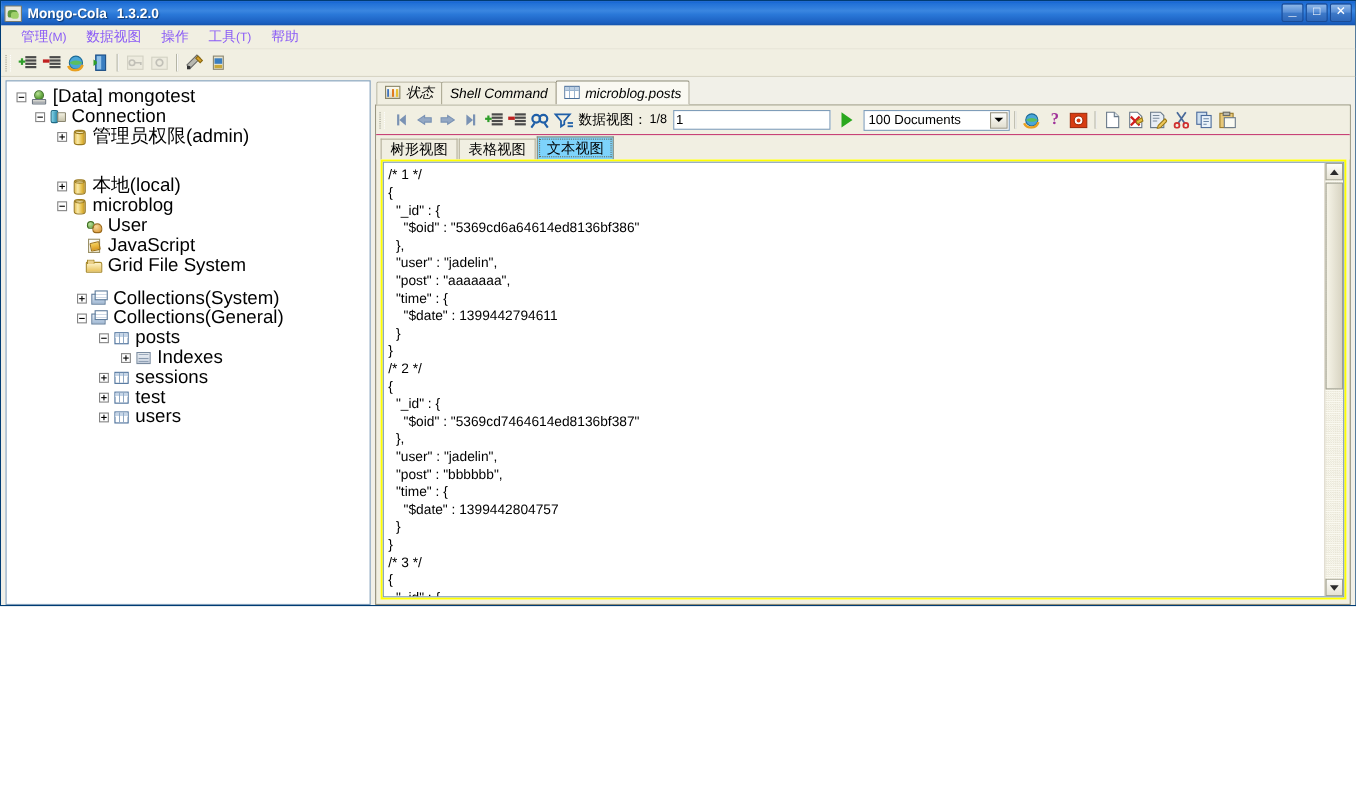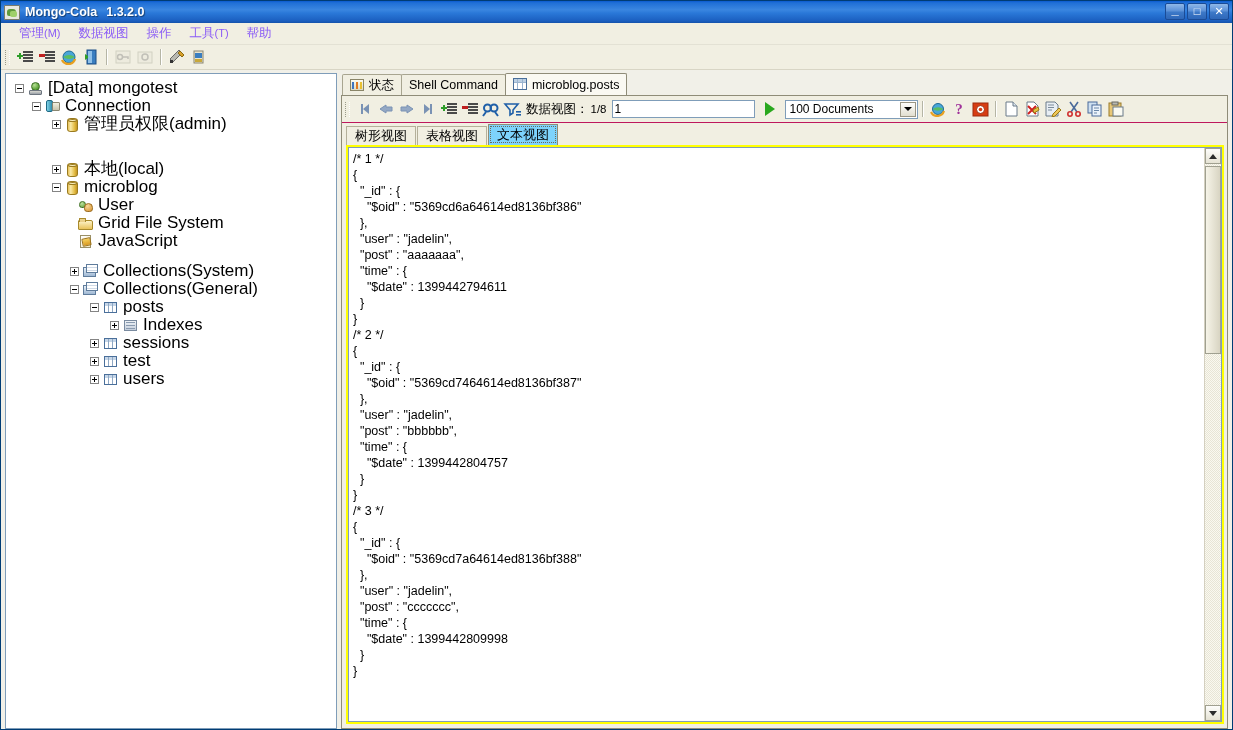--- a/index.html
+++ b/index.html
@@ -9,21 +9,21 @@
   body {
     width: 1233px; height: 730px;
     font-family: "Liberation Sans", "DejaVu Sans", sans-serif;
     font-size: 12px;
     color: #000;
     overflow: hidden;
     position: relative;
     -webkit-font-smoothing: none;
   }
   .app {
-    width: 1233px; height: 730px;
+    width: 1233px; height: 551px;
     position: relative;
     background: #f1f0e8;
     border: 1px solid #003c74;
     box-sizing: border-box;
     display: flex;
     flex-direction: column;
   }
 
   
   .titlebar {
@@ -358,23 +358,24 @@
     flex: 1;
     margin-left: 4px;
     display: flex;
     flex-direction: column;
     min-width: 0;
     min-height: 0;
   }
   .tabstrip {
     height: 22px;
     display: flex;
-    align-items: flex-end;
+    align-items: center;
     flex: none;
     padding-left: 1px;
+    font-style: italic;
   }
   .tab {
     height: 21px;
     display: flex;
     align-items: center;
     padding: 0 7px;
     font-size: 12.5px;
     background: #f1efe2;
     border: 1px solid #a8a590;
     border-bottom: none;
@@ -759,27 +760,27 @@
           <div class="tico ic-db"></div>
           <span class="tlabel">microblog</span>
         </div>
 
         <div class="trow" style="padding-left:66px;">
           <div class="tico ic-user"></div>
           <span class="tlabel">User</span>
         </div>
 
         <div class="trow" style="padding-left:66px;">
+          <div class="tico ic-js"></div>
+          <span class="tlabel">JavaScript</span>
+        </div>
+
+        <div class="trow" style="padding-left:66px;">
           <div class="tico ic-folder"></div>
           <span class="tlabel">Grid File System</span>
-        </div>
-
-        <div class="trow" style="padding-left:66px;">
-          <div class="tico ic-js"></div>
-          <span class="tlabel">JavaScript</span>
         </div>
 
         <div class="trow" style="padding-left:58px;margin-top:12px;">
           <div class="exp plus"></div>
           <div class="tico ic-colls"></div>
           <span class="tlabel">Collections(System)</span>
         </div>
 
         <div class="trow" style="padding-left:58px;">
           <div class="exp"></div>

